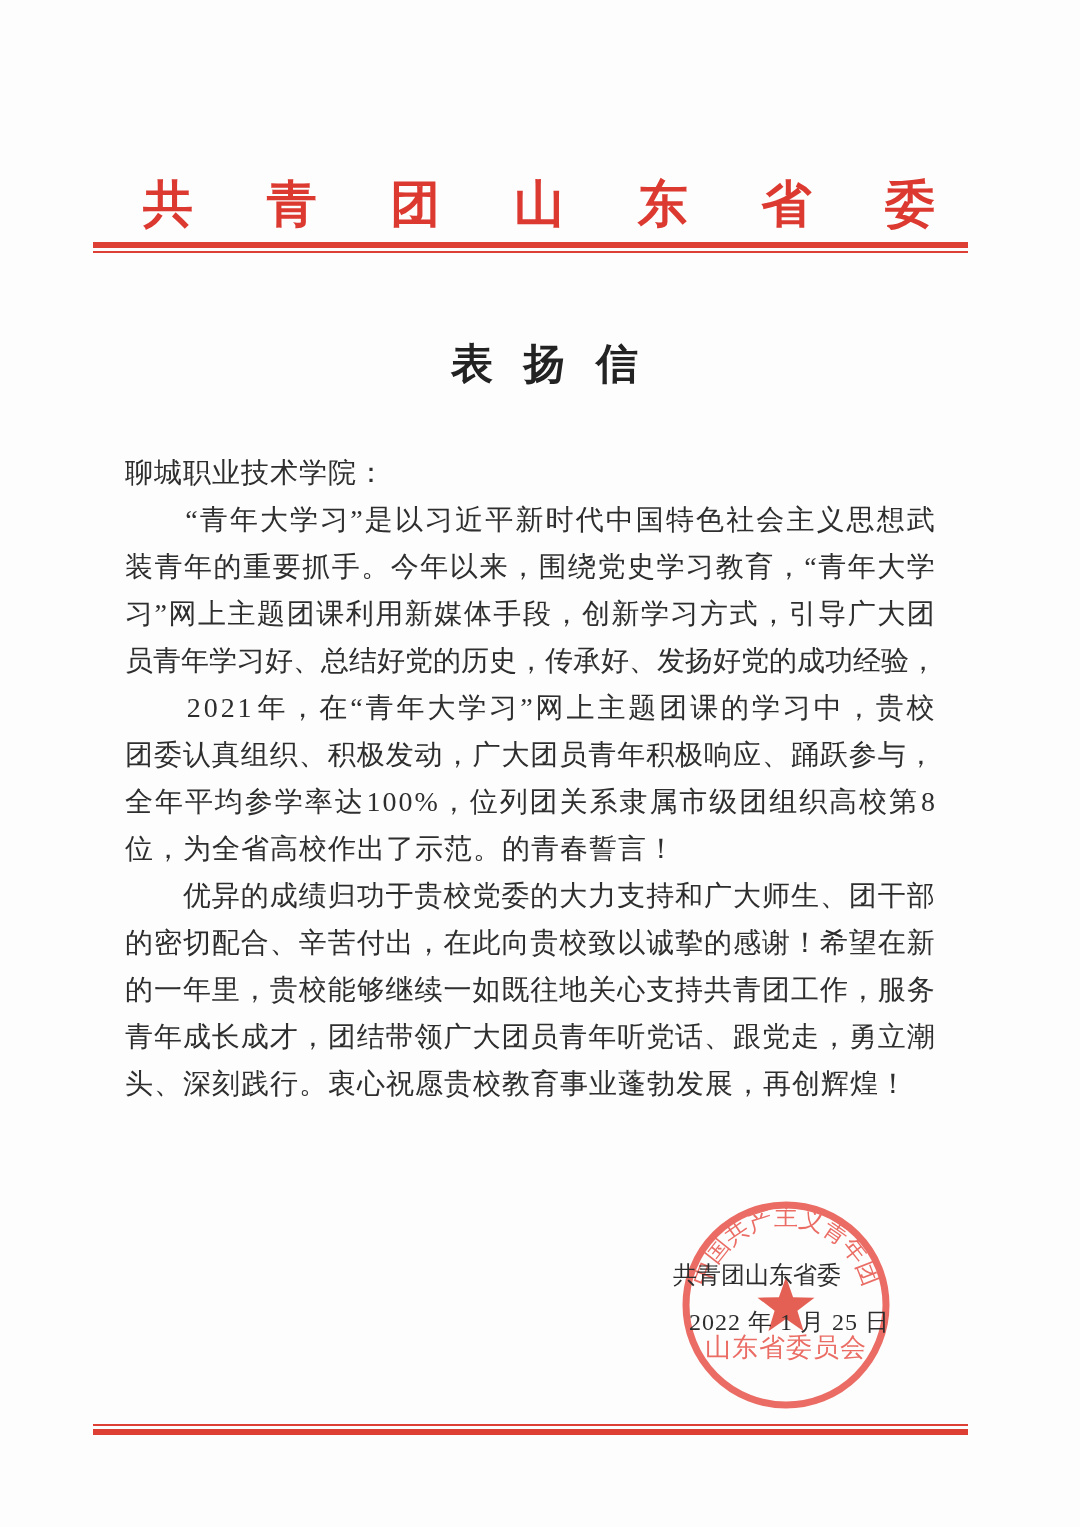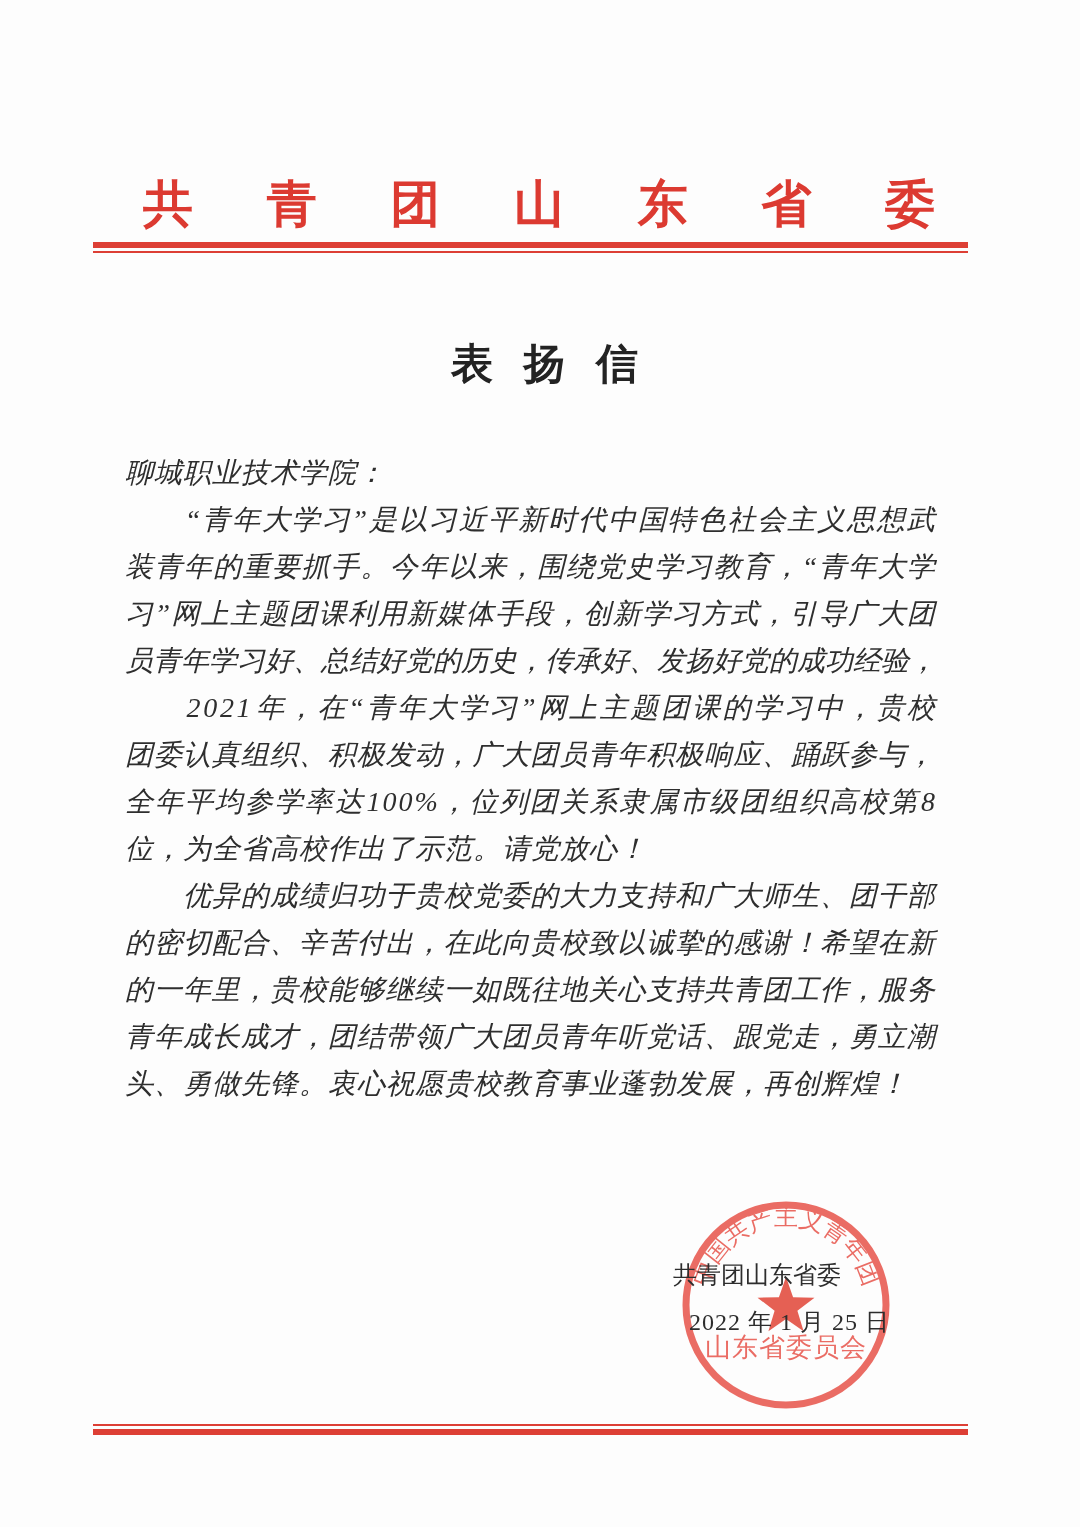--- a/index.html
+++ b/index.html
@@ -28,21 +28,21 @@
   .letter-title{
     position:absolute;left:451px;top:341px;width:187px;
     display:flex;justify-content:space-between;
     font-size:42px;line-height:1.1;font-weight:700;color:#232323;
   }
   
   .body-block{
     position:absolute;left:125px;top:449px;width:810px;
     color:#2e2e2e;font-size:28px;
   }
-  .body-line{height:47px;line-height:47px;white-space:nowrap;letter-spacing:1px;font-style:italic;}
+  .body-line{height:47px;line-height:47px;white-space:nowrap;letter-spacing:1px;}
   .body-line.char-spread{display:flex;justify-content:space-between;align-items:center;letter-spacing:0;}
   .char-spread{display:flex;justify-content:space-between;}
   
   .signer{
     position:absolute;left:673px;top:1259px;z-index:3;
     font-size:24px;color:#2d2d2d;letter-spacing:0;
   }
   .sign-date{
     position:absolute;left:661px;top:1306px;z-index:3;
     font-size:24px;color:#2d2d2d;letter-spacing:1px;margin-left:28px;
@@ -286,21 +286,21 @@
         <span>级</span>
         <span>团</span>
         <span>组</span>
         <span>织</span>
         <span>高</span>
         <span>校</span>
         <span>第</span>
         <span> </span>
         <span>8</span>
       </div>
-    <div class="body-line">位，为全省高校作出了示范。请党放心！</div>
+    <div class="body-line">位，为全省高校作出了示范。的青春誓言！</div>
     <div class="body-line char-spread">
         <span>　</span>
         <span>　</span>
         <span>优</span>
         <span>异</span>
         <span>的</span>
         <span>成</span>
         <span>绩</span>
         <span>归</span>
         <span>功</span>
@@ -407,21 +407,21 @@
         <span>话</span>
         <span>、</span>
         <span>跟</span>
         <span>党</span>
         <span>走</span>
         <span>，</span>
         <span>勇</span>
         <span>立</span>
         <span>潮</span>
       </div>
-    <div class="body-line">头、勇做先锋。衷心祝愿贵校教育事业蓬勃发展，再创辉煌！</div>
+    <div class="body-line">头、深刻践行。衷心祝愿贵校教育事业蓬勃发展，再创辉煌！</div>
   </div>
 
   <svg class="stamp" viewBox="0 0 230 230">
     <g opacity="0.8">
       <circle cx="115" cy="115" r="100" fill="none" stroke="#e6493f" stroke-width="7"></circle>
       <path id="seal-arc" d="M 36.75 98.4 A 80 80 0 0 1 193.25 98.4" fill="none"></path>
       <text font-size="24" fill="#e6493f" text-anchor="middle">
         <textPath href="#seal-arc" startOffset="50%" textLength="216" lengthAdjust="spacingAndGlyphs">中国共产主义青年团</textPath>
       </text>
       <polygon fill="#e0392b" points="115,87 122.1,107.3 143.5,107.7 126.4,120.7 132.6,141.3 115,129 97.4,141.3 103.6,120.7 86.5,107.7 107.9,107.3"></polygon>

